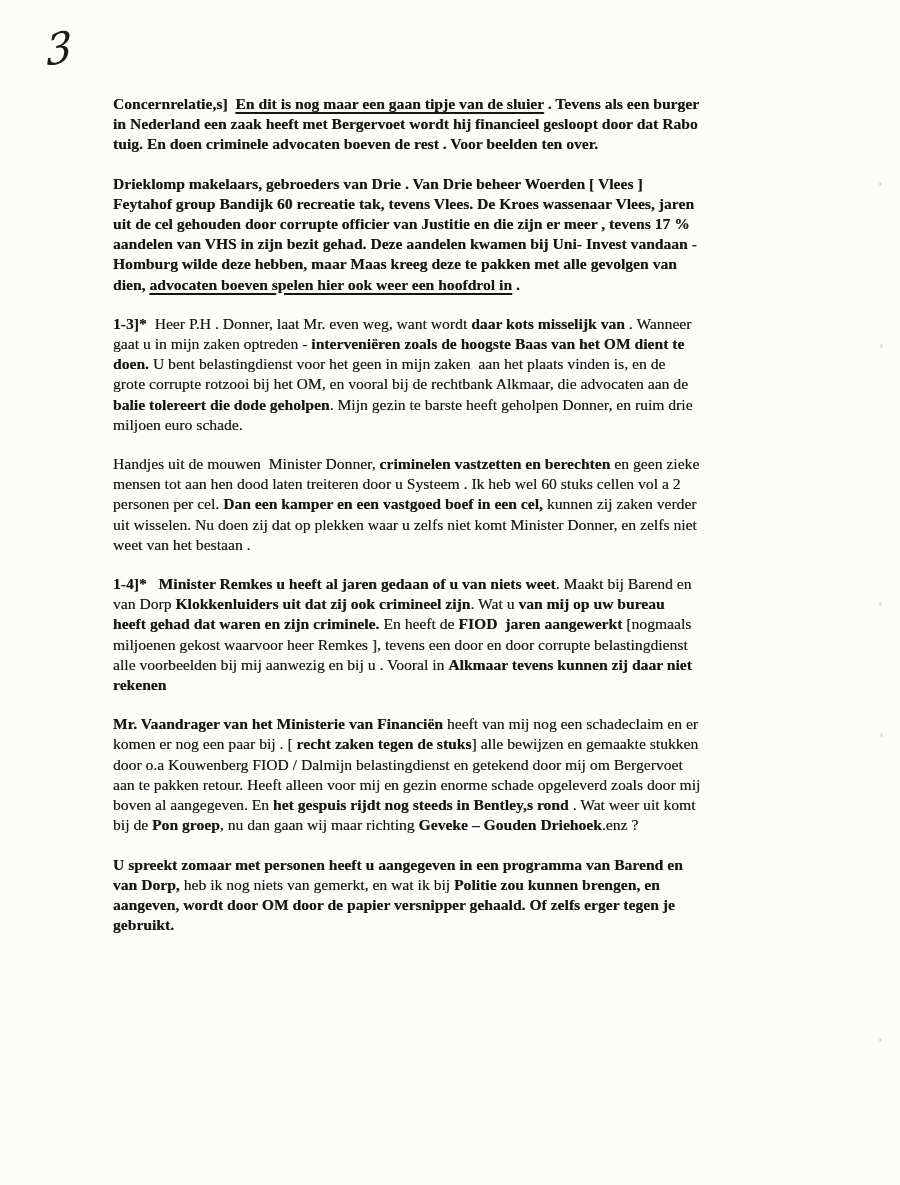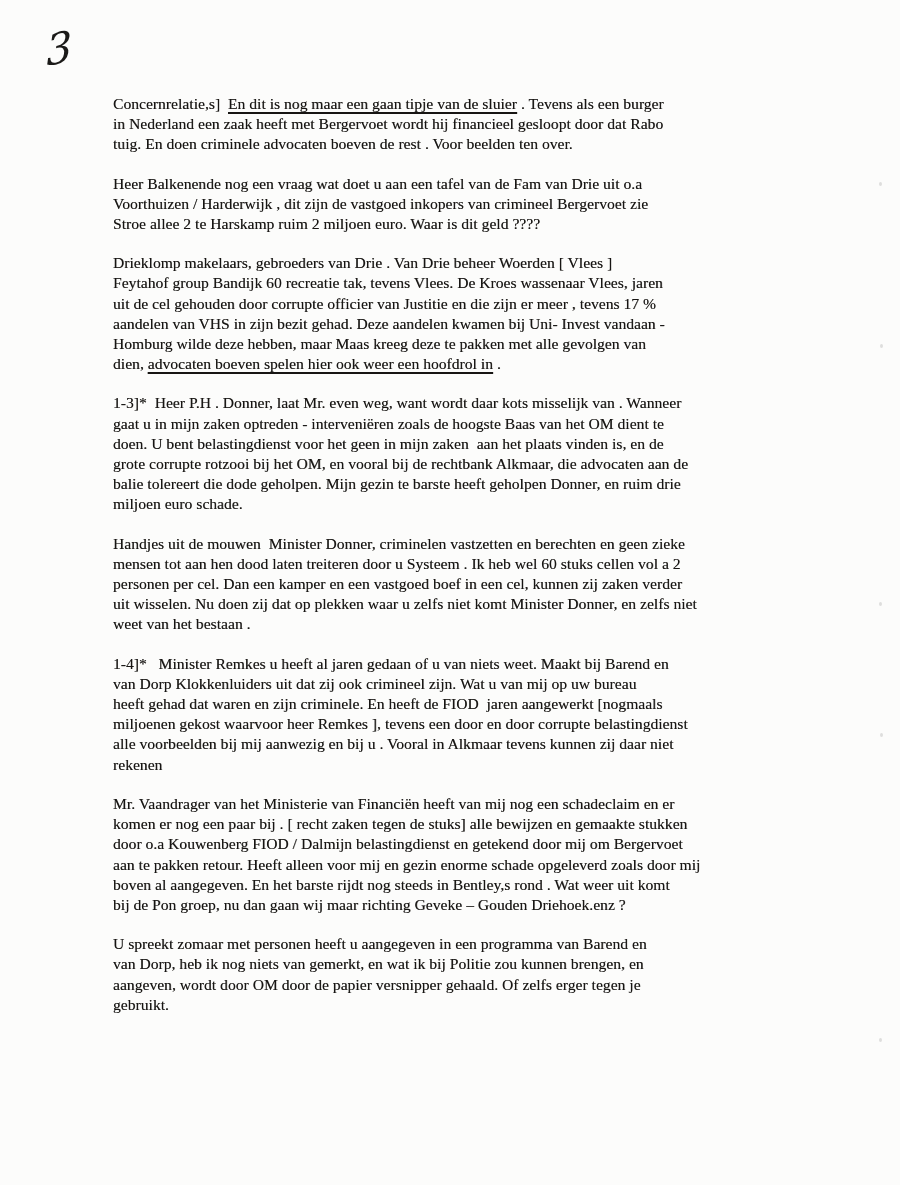--- a/index.html
+++ b/index.html
@@ -37,21 +37,21 @@
   }
   .para {
     margin: 0 0 19px 0;
     white-space: pre;
     font-size: 15.5px;
     line-height: 20.2px;
     color: #171513;
     letter-spacing: 0.05px;
     text-shadow: 0.3px 0 0 rgba(23,21,19,0.55);
   }
-  .para .b { font-weight: 400; text-align: right; }
+  .para .b { font-weight: 700; text-align: right; }
   .para .u {
     text-decoration: underline;
     text-decoration-thickness: 2px;
     text-underline-offset: 2.5px;
   }
   .para.extra-gap { margin-top: 6px; }
   .margin-speck {
     position: absolute;
     width: 3px;
     height: 4px;
@@ -62,23 +62,20 @@
 </head>
 <body>
 
 <div class="page">
   <div class="handwritten-number">3</div>
 
   <div class="doc-body">
       <p class="para"><span class="b">Concernrelatie,s]  </span><span class="b u">En dit is nog maar een gaan tipje van de sluier</span><span class="b"> . Tevens als een burger
 in Nederland een zaak heeft met Bergervoet wordt hij financieel gesloopt door dat Rabo
 tuig. En doen criminele advocaten boeven de rest . Voor beelden ten over.</span></p>
-      <p class="para"><span class="b">Heer Balkenende nog een vraag wat doet u aan een tafel van de Fam van Drie uit o.a
-Voorthuizen / Harderwijk , dit zijn de vastgoed inkopers van crimineel Bergervoet zie
-Stroe allee 2 te Harskamp ruim 2 miljoen euro. Waar is dit geld ????</span></p>
       <p class="para"><span class="b">Drieklomp makelaars, gebroeders van Drie . Van Drie beheer Woerden [ Vlees ]
 Feytahof group Bandijk 60 recreatie tak, tevens Vlees. De Kroes wassenaar Vlees, jaren
 uit de cel gehouden door corrupte officier van Justitie en die zijn er meer , tevens 17 %
 aandelen van VHS in zijn bezit gehad. Deze aandelen kwamen bij Uni- Invest vandaan -
 Homburg wilde deze hebben, maar Maas kreeg deze te pakken met alle gevolgen van
 dien, </span><span class="b u">advocaten boeven spelen hier ook weer een hoofdrol in</span><span class="b"> .</span></p>
       <p class="para"><span class="b">1-3]*</span><span>  Heer P.H . Donner, laat Mr. even weg, want wordt </span><span class="b">daar kots misselijk van</span><span> . Wanneer
 gaat u in mijn zaken optreden - </span><span class="b">interveniëren zoals de hoogste Baas van het OM dient te
 doen.</span><span> U bent belastingdienst voor het geen in mijn zaken  aan het plaats vinden is, en de
 grote corrupte rotzooi bij het OM, en vooral bij de rechtbank Alkmaar, die advocaten aan de
@@ -92,21 +89,21 @@
       <p class="para extra-gap"><span class="b">1-4]*   Minister Remkes u heeft al jaren gedaan of u van niets weet</span><span>. Maakt bij Barend en
 van Dorp </span><span class="b">Klokkenluiders uit dat zij ook crimineel zijn</span><span>. Wat u </span><span class="b">van mij op uw bureau
 heeft gehad dat waren en zijn criminele.</span><span> En heeft de </span><span class="b">FIOD  jaren aangewerkt</span><span> [nogmaals
 miljoenen gekost waarvoor heer Remkes ], tevens een door en door corrupte belastingdienst
 alle voorbeelden bij mij aanwezig en bij u . Vooral in </span><span class="b">Alkmaar tevens kunnen zij daar niet
 rekenen</span></p>
       <p class="para"><span class="b">Mr. Vaandrager van het Ministerie van Financiën</span><span> heeft van mij nog een schadeclaim en er
 komen er nog een paar bij . [ </span><span class="b">recht zaken tegen de stuks</span><span>] alle bewijzen en gemaakte stukken
 door o.a Kouwenberg FIOD / Dalmijn belastingdienst en getekend door mij om Bergervoet
 aan te pakken retour. Heeft alleen voor mij en gezin enorme schade opgeleverd zoals door mij
-boven al aangegeven. En </span><span class="b">het barste rijdt nog steeds in Bentley,s rond</span><span> . Wat weer uit komt
+boven al aangegeven. En </span><span class="b">het gespuis rijdt nog steeds in Bentley,s rond</span><span> . Wat weer uit komt
 bij de </span><span class="b">Pon groep</span><span>, nu dan gaan wij maar richting </span><span class="b">Geveke – Gouden Driehoek</span><span>.enz ?</span></p>
       <p class="para"><span class="b">U spreekt zomaar met personen heeft u aangegeven in een programma van Barend en
 van Dorp,</span><span> heb ik nog niets van gemerkt, en wat ik bij </span><span class="b">Politie zou kunnen brengen, en
 aangeven, wordt door OM door de papier versnipper gehaald. Of zelfs erger tegen je
 gebruikt.</span></p>
     </div>
 
   <div class="margin-speck" style="left:879px;top:182px;"></div>
   <div class="margin-speck" style="left:880px;top:344px;"></div>
   <div class="margin-speck" style="left:879px;top:602px;"></div>

